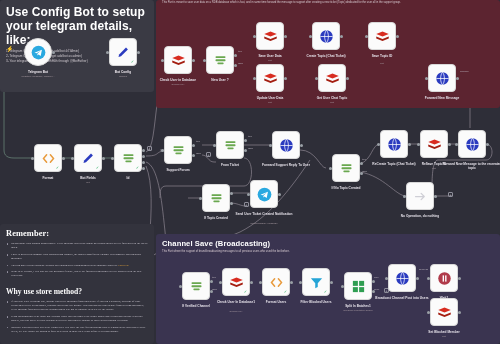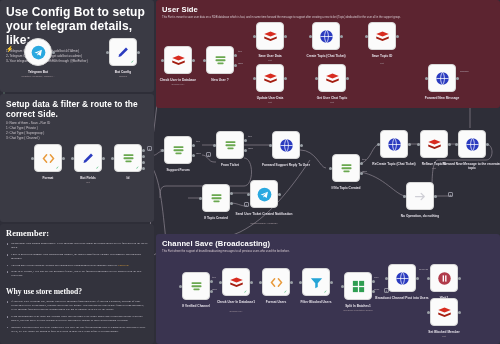--- a/index.html
+++ b/index.html
@@ -180,29 +180,20 @@
     </svg>
     <span class="chk">✓</span>
     <div class="dot dot-l" style="top:12px;"></div>
     <div class="dot dot-r" style="top:12px;"></div>
   </div>
   <div class="nlabel" style="left:92px; top:70px;">Bot Config</div>
   <div class="nsub" style="left:92px; top:75px;">manual</div>
   <div class="elabel" style="left:66px; top:48px;">1 item</div>
   <div class="elabel" style="left:50px; top:58px;">1 item</div>
 
-  <div class="note note-dark" id="note-setup">
-    <div class="n-title">Setup data &amp; filter &amp; route to the correct Side.</div>
-    <div class="sub-lines">
-      <div>0: None of them - Scan - Run ID</div>
-      <div>1: Chat Type ( Private )</div>
-      <div>2: Chat Type ( Supergroup )</div>
-      <div>3: Chat Type ( Channel )</div>
-    </div>
-  </div>
 
   <div class="node" style="left:34px; top:144px;">
     <svg class="glyph" viewBox="0 0 24 24">
       <path d="M9 6l-5 6 5 6M15 6l5 6-5 6" stroke="#e89a3c" stroke-width="2.4" fill="none" stroke-linecap="round"></path>
     </svg>
     <span class="chk">✓</span>
     <div class="dot dot-l" style="top:12px;"></div>
     <div class="dot dot-r" style="top:12px;"></div>
   </div>
   <div class="nlabel" style="left:17px; top:176px;">Format</div>
@@ -244,21 +235,20 @@
     </ul>
     <div class="why-title">Why use store method?</div>
     <ul class="blist">
       <li>If you deal with Telegram P2P, anyone can delete messages from both sides. If you run a business, then one of your clients may delete all messages, causing you to lose the history. This solution prevents people from deleting messages; every message forwarded into the support group will not be possible to delete by the sender.</li>
       <li>Team collaboration: Why share one account when you can convert the whole group into a ticketing system? With this project, you can invite all your coworkers to reply and provide support to your clients through Telegram.</li>
       <li>Integrate with third-party services? Using NBN will pave the way for integrating your Telegram users' data into a CRM. In V2, we will enable the option to force new users to share their leads before receiving support.</li>
     </ul>
   </div>
 
   <div class="note note-maroon" id="note-user">
-    <div class="n-title">User Side</div>
     <div class="desc">This Part is meant to save user data on a RDB database which is fast, and in same time forward the message to support after creating a new ticket (Topic) dedicated for the user all in the support group.</div>
   </div>
 
   <div class="node" style="left:164px; top:46px;">
     <svg class="glyph" viewBox="0 0 24 24">
       <path d="M2 8l10-4 10 4-10 4L2 8z" fill="#d82c20"></path>
       <path d="M2 12l10 4 10-4v3l-10 4-10-4v-3z" fill="#a41e11"></path>
     </svg>
     <div class="dot dot-l" style="top:12px;"></div>
     <div class="dot dot-r" style="top:12px;"></div>

